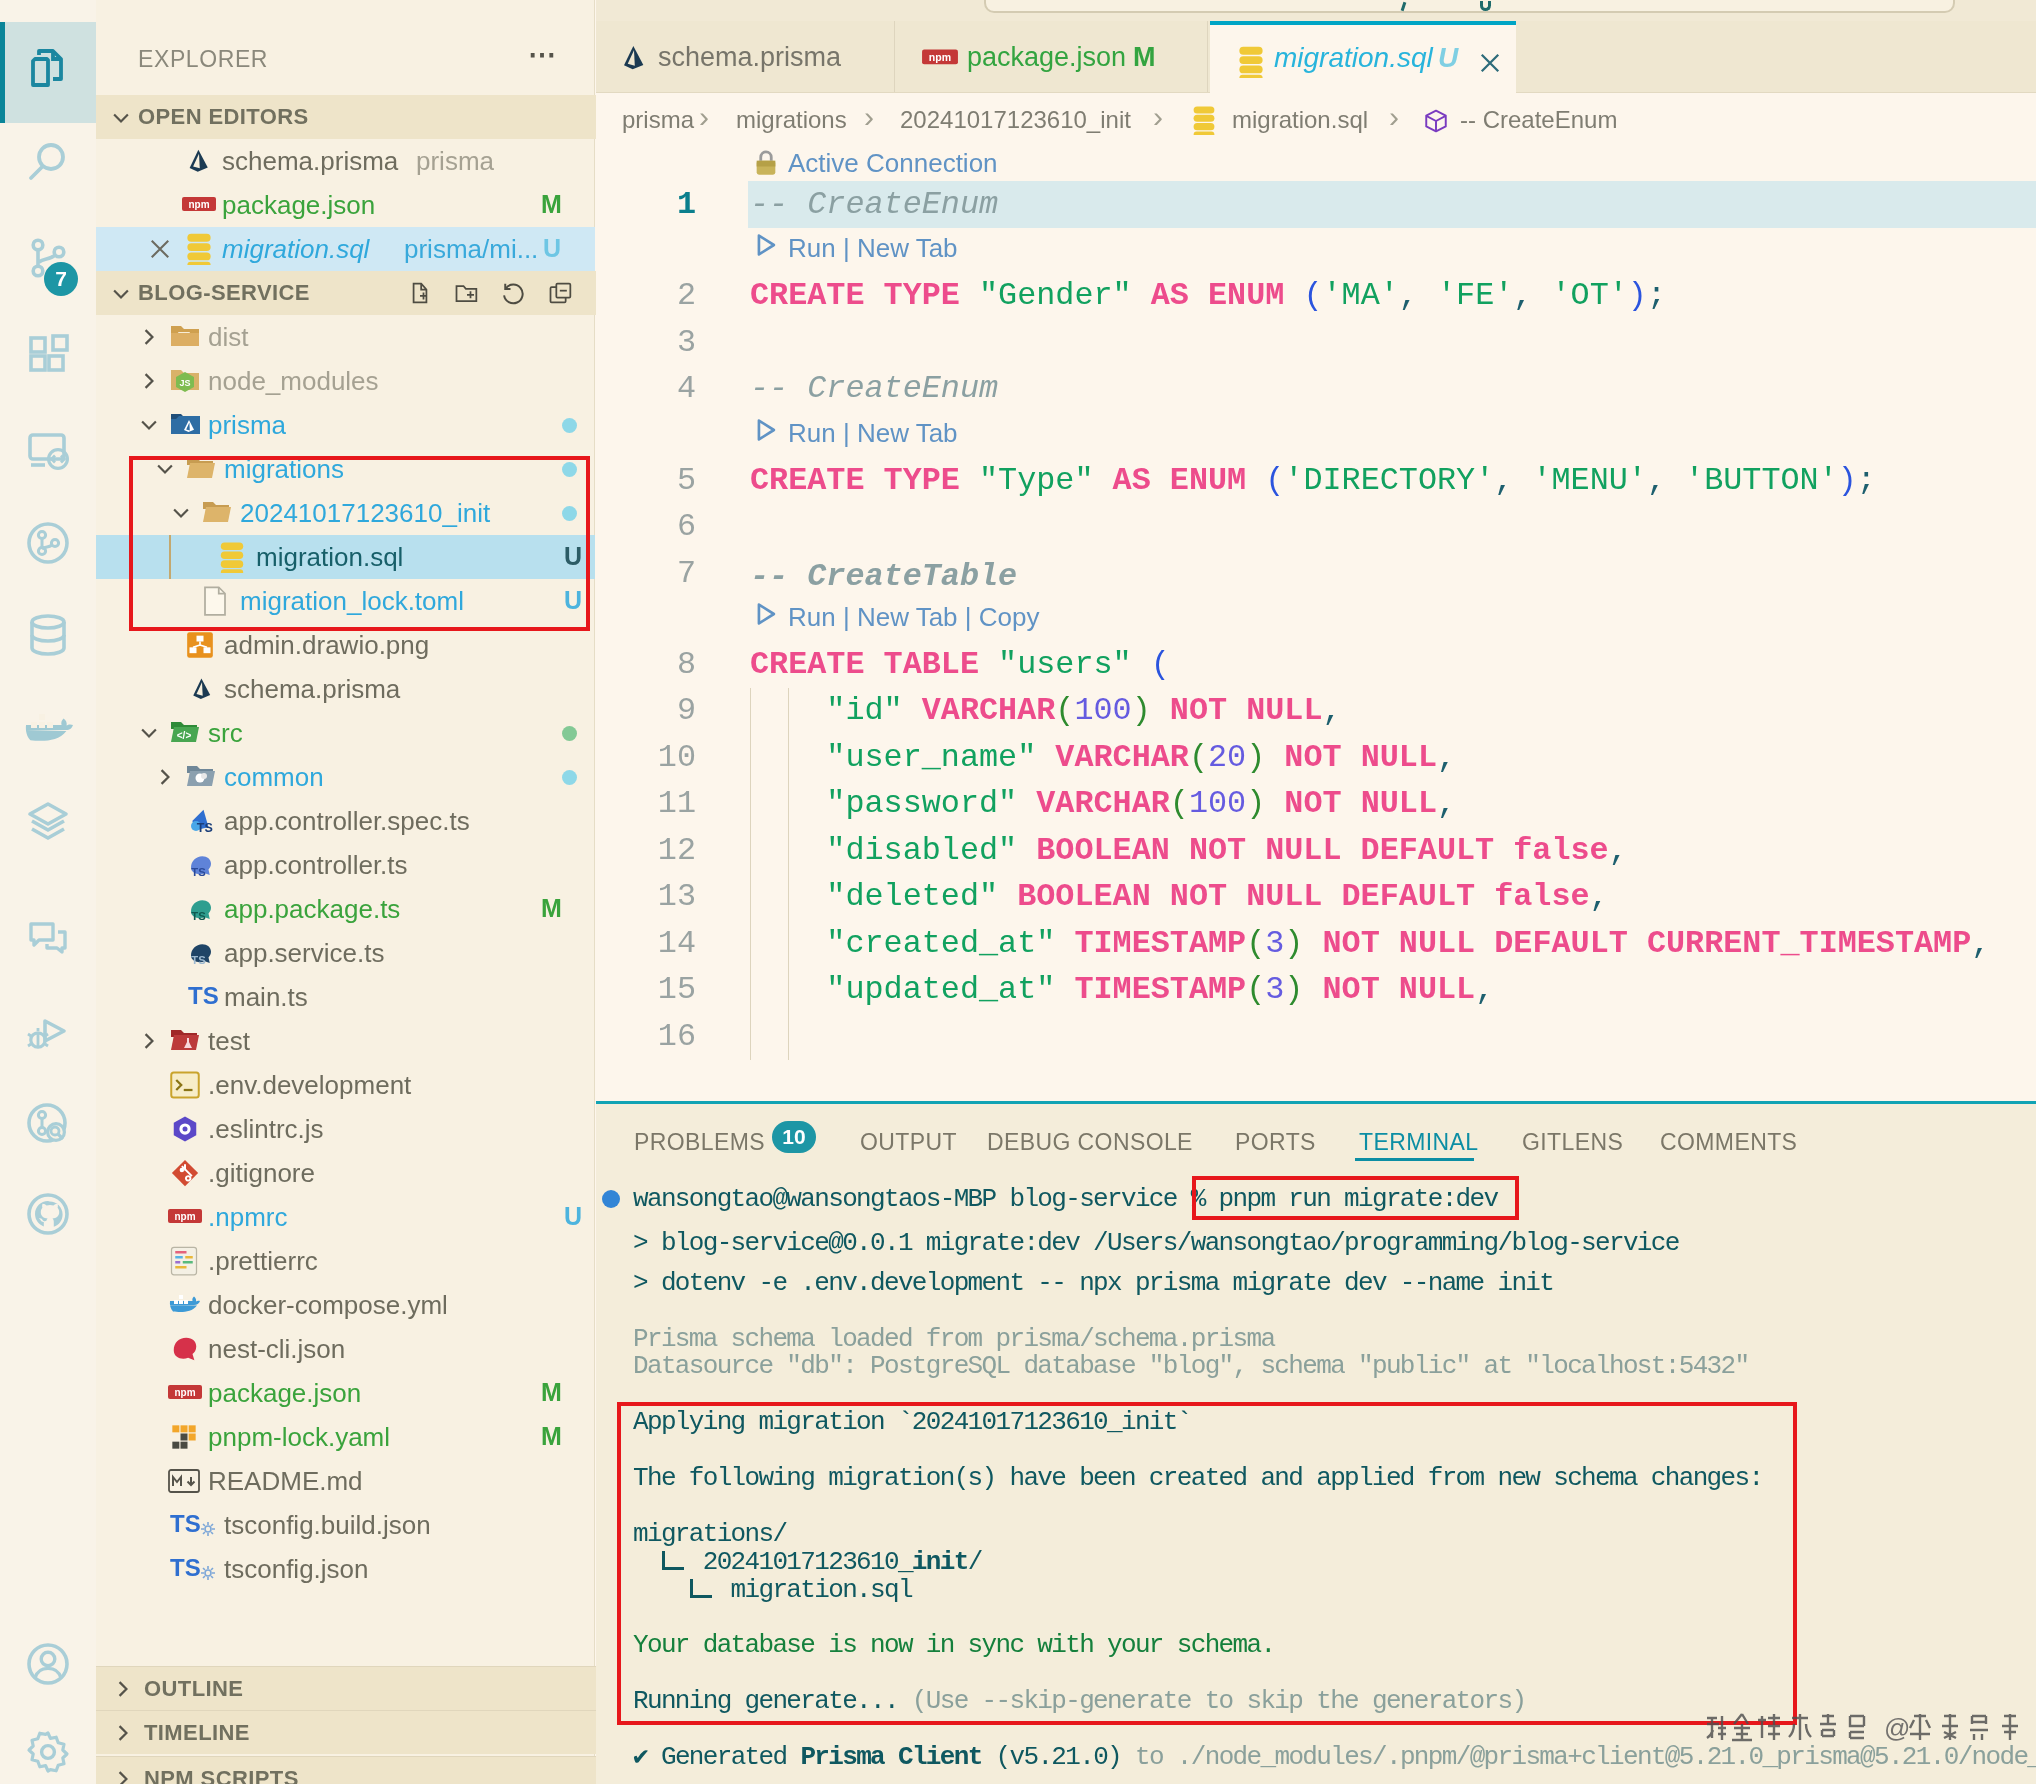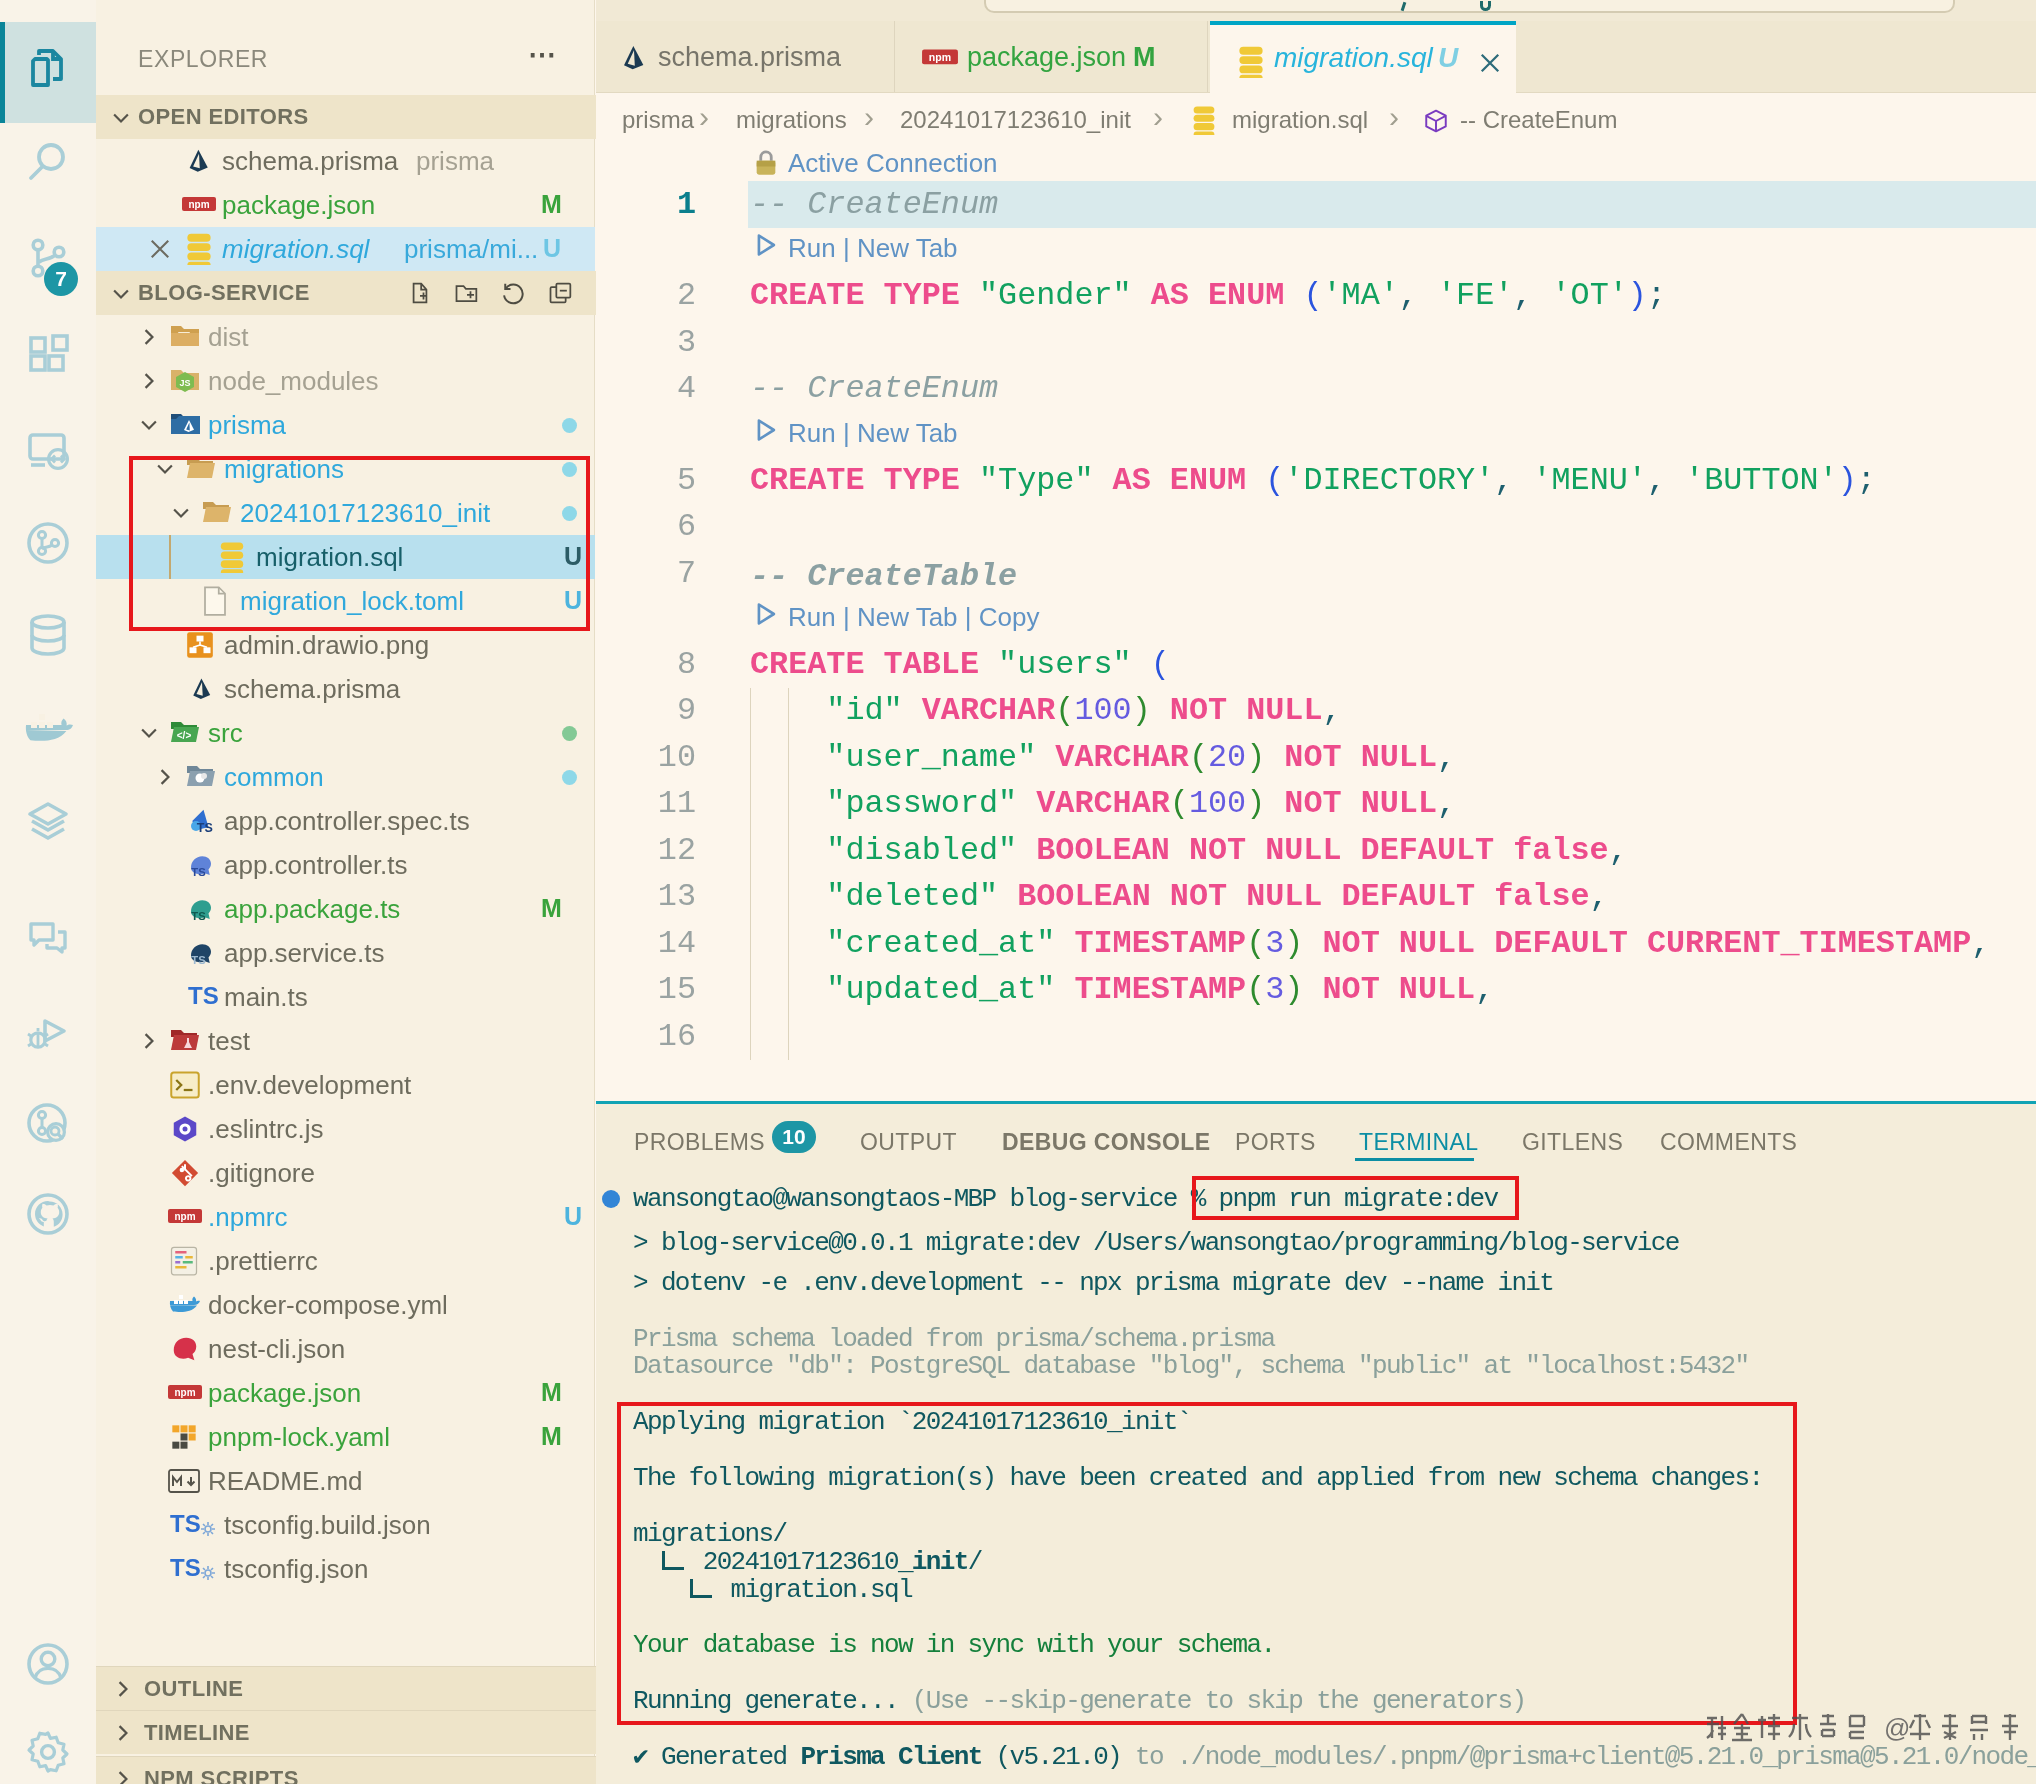--- a/index.html
+++ b/index.html
@@ -623,21 +623,21 @@
     <div class="cl" style="top:681.5px;">    <span class="str">"disabled"</span> <span class="kw">BOOLEAN NOT NULL DEFAULT false</span>,</div>
     <div class="cl" style="top:728px;">    <span class="str">"deleted"</span> <span class="kw">BOOLEAN NOT NULL DEFAULT false</span>,</div>
     <div class="cl" style="top:774.5px;">    <span class="str">"created_at"</span> <span class="kw">TIMESTAMP</span><span class="p2">(</span><span class="num">3</span><span class="p2">)</span> <span class="kw">NOT NULL DEFAULT CURRENT_TIMESTAMP</span>,</div>
     <div class="cl" style="top:821px;">    <span class="str">"updated_at"</span> <span class="kw">TIMESTAMP</span><span class="p2">(</span><span class="num">3</span><span class="p2">)</span> <span class="kw">NOT NULL</span>,</div>
   </div>
   <div class="abs" id="panelborder"></div>
   <div class="abs" id="panel">
     <div class="ptab" style="left:38px;">PROBLEMS</div>
     <div class="abs" style="left:176px;top:17px;width:44px;height:32px;border-radius:16px;background:#1d96a5;color:#fff;font-size:21px;font-weight:bold;text-align:center;line-height:32px;">10</div>
     <div class="ptab" style="left:264px;">OUTPUT</div>
-    <div class="ptab" style="left:406px;font-weight:bold;">DEBUG CONSOLE</div>
+    <div class="ptab" style="left:391px;">DEBUG CONSOLE</div>
     <div class="ptab" style="left:639px;">PORTS</div>
     <div class="ptab" style="left:763px;color:#0c8ea4;">TERMINAL</div>
     <div class="abs" style="left:759px;top:54px;width:119px;height:3px;background:#0c8ea4;"></div>
     <div class="ptab" style="left:926px;">GITLENS</div>
     <div class="ptab" style="left:1064px;">COMMENTS</div>
     <div class="abs" style="left:6px;top:86px;width:18px;height:18px;border-radius:50%;background:#3285d6;"></div>
     <div class="tl" style="top:81px;">wansongtao@wansongtaos-MBP blog-service % pnpm run migrate:dev</div>
     <div class="tl" style="top:125px;">&gt; blog-service@0.0.1 migrate:dev /Users/wansongtao/programming/blog-service</div>
     <div class="tl" style="top:164.7px;">&gt; dotenv -e .env.development -- npx prisma migrate dev --name init</div>
     <div class="tl tg" style="top:220.5px;">Prisma schema loaded from prisma/schema.prisma</div>

